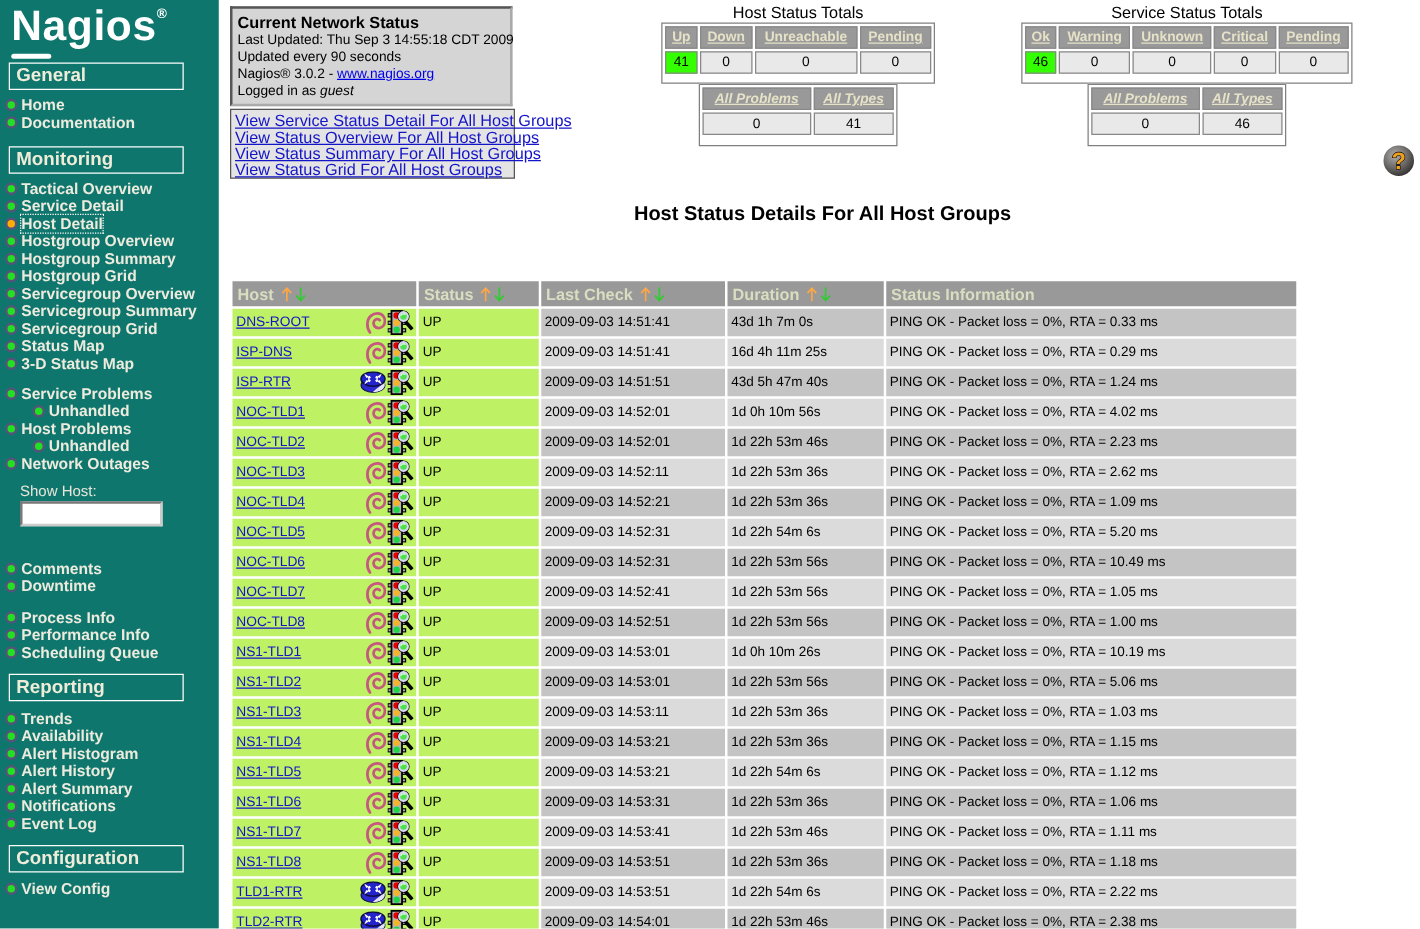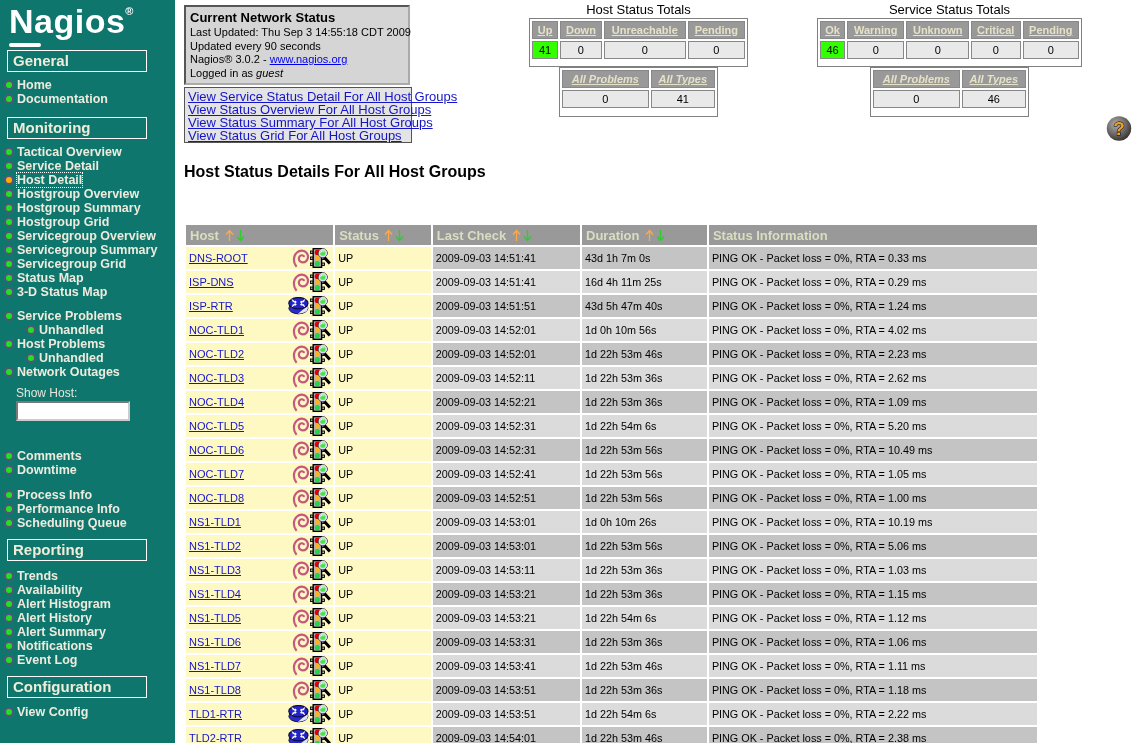--- a/index.html
+++ b/index.html
@@ -21,26 +21,26 @@
 .ib-title{font-size:13px;font-weight:bold;color:#000;margin-bottom:1px;}
 .ib-line{font-size:11px;color:#000;line-height:13.5px;white-space:nowrap;}
 .linkbox{position:absolute;left:9px;top:87px;width:223px;height:50px;background:#E4E4E4;border:1px solid #555;padding:2px 0 2px 3px;}
 .linkbox a{display:block;font-size:13px;line-height:13px;color:#1414c8;white-space:nowrap;}
 .ttitle{position:absolute;text-align:center;font-size:13px;font-weight:normal;color:#000;}
 .tbox{position:absolute;background:#fff;border:1px solid #808080;}
 .tot{border-collapse:separate;border-spacing:2px;margin:0 auto;}
 .tot th{background:#999;color:#E6E2C8;font-size:11px;font-weight:bold;text-decoration:underline;padding:2px 3px;border:1px solid #888;}
 .tot td{background:#E9E9E9;color:#000;font-size:11px;text-align:center;padding:2px 3px;border:1px solid #888;}
 .gcell{background:#33FF00 !important;}
-.pagetitle{position:absolute;left:9px;top:163px;width:948px;font-size:16px;font-weight:bold;color:#000;}
+.pagetitle{position:absolute;left:9px;top:163px;width:948px;text-align:center;font-size:16px;font-weight:bold;color:#000;}
 #status{position:absolute;left:9px;top:223px;border-collapse:separate;border-spacing:2px;table-layout:fixed;}
 #status th,#status td{box-sizing:border-box;}
 #status th{background:#999999;color:#D9DEC1;font-size:13px;font-weight:bold;text-align:left;height:20px;padding:0 0 0 4px;white-space:nowrap;overflow:hidden;}
 #status td{font-size:10.8px;color:#000;height:22px;padding:0 0 0 3px;white-space:nowrap;overflow:hidden;}
-#status td.g{background:#fef9c3;}
+#status td.g{background:#bef264;}
 #status td.odd{background:#C4C4C4;}
 #status td.even{background:#DBDBDB;}
 #status a{color:#1414c8;font-size:11px;}
 .hostc{position:relative;}
 .icons{position:absolute;right:2px;top:1px;}
 .hicon{vertical-align:middle;margin-left:1px;}
 .sarr{vertical-align:-2px;margin-left:2px;}
 .helpicon{position:absolute;left:931px;top:115px;}
 a{text-decoration:underline;}
 </style></head>

